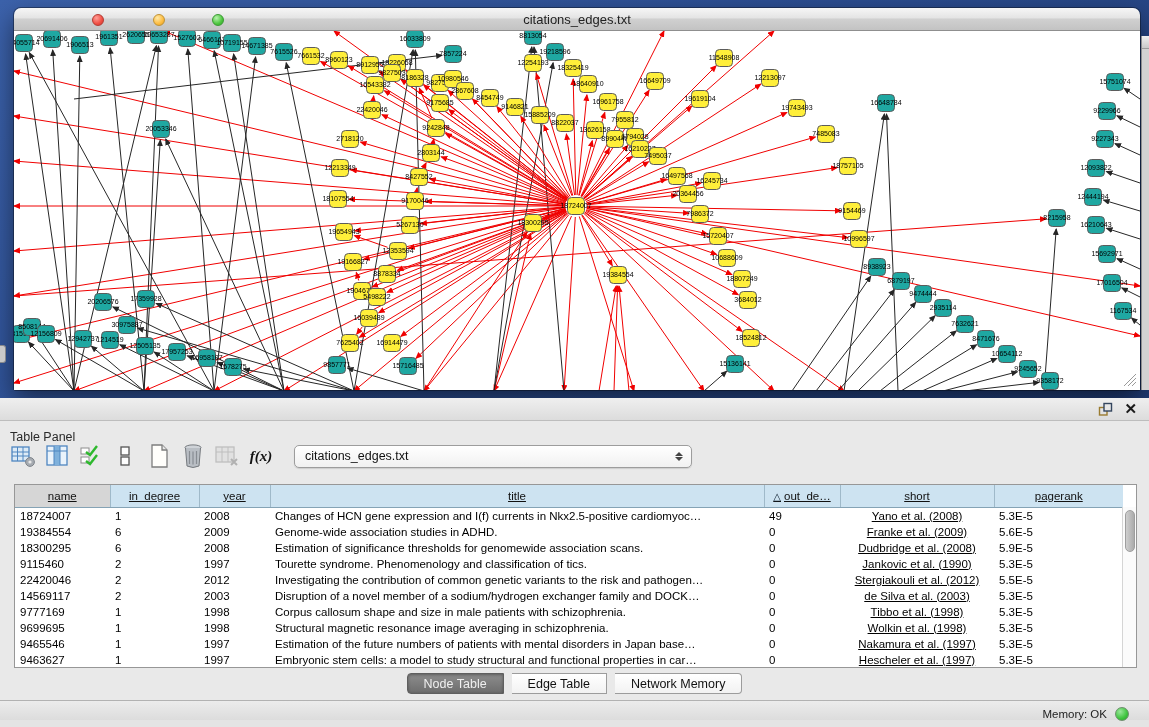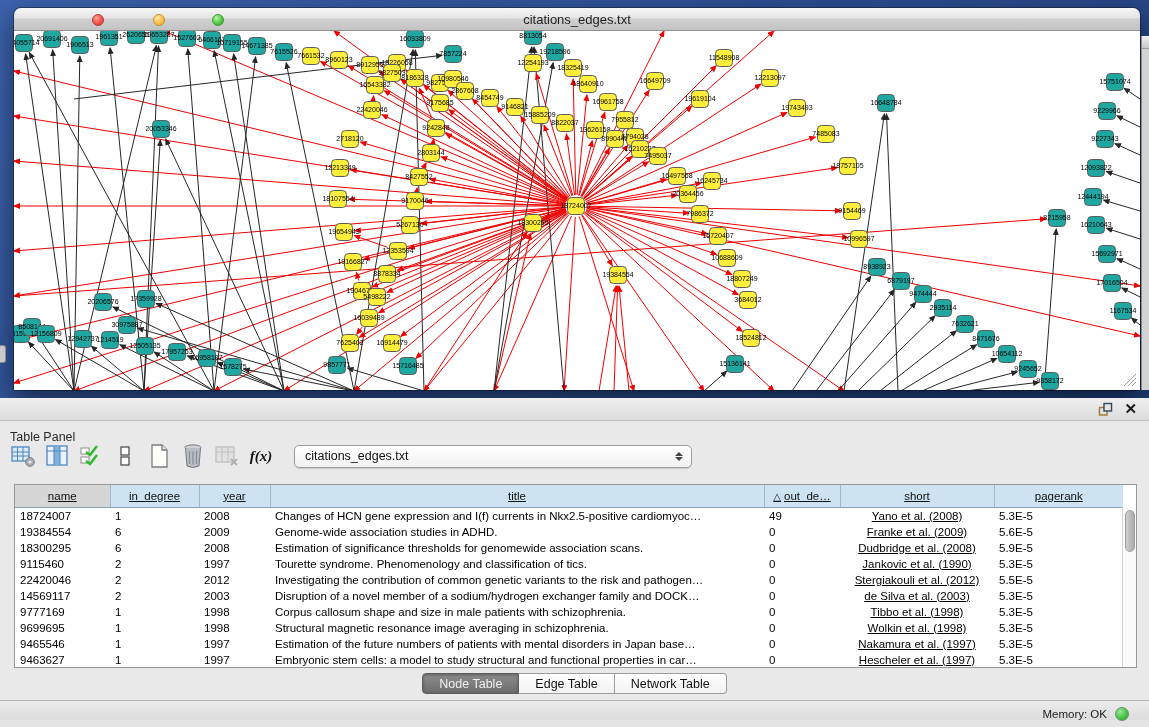--- a/index.html
+++ b/index.html
@@ -61,21 +61,21 @@
   table.attr th:first-child { background:#d6d6d6; border-left:none; }
   table.attr td { height:16px; line-height:16px; font-size:11.5px; color:#000; padding:0 5px;
                   white-space:nowrap; overflow:hidden; }
   table.attr td:nth-child(6) { text-align:center;text-decoration:underline; }
   .sort-glyph { margin-right:3px; font-size:10px; color:#123; }
   .col0{width:95px}.col1{width:89px}.col2{width:71px}.col3{width:494px}.col4{width:76px}.col5{width:154px}.col6{width:129px}
   .vscroll { position:absolute; right:0px; top:22px; bottom:0; width:14px; background:#fbfbfb; border-left:1px solid #d5d5d5; }
   .vthumb { position:absolute; left:1.5px; top:3px; width:10px; height:42px; border-radius:5px;
             background:linear-gradient(90deg,#cfcfcf,#ababab); border:1px solid #9e9e9e; }
 
-  .seg-tabs { position:absolute; left:0; right:0; top:275px; display:flex; justify-content:center; }
+  .seg-tabs { position:absolute; left:0; right:0; top:275px; display:flex; justify-content:center;gap:8px; }
   .seg { height:21px; padding:0 16px; font-size:12.5px; line-height:20px; background:linear-gradient(#ffffff,#f2f2f2);
          color:#111; border:1px solid #9c9c9c; border-left:none; cursor:pointer; }
   .seg:first-child { border-left:1px solid #9c9c9c; border-radius:4px 0 0 4px; }
   .seg:last-child { border-radius:0 4px 4px 0; }
   .seg.active { background:linear-gradient(#8d8d8d,#6d6d6d); color:#f0f0f0; border-color:#5f5f5f;
                 box-shadow:inset 0 1px 3px rgba(0,0,0,.35); }
 
   .status-bar { position:absolute; left:0; top:700px; width:1149px; height:20px;
                 background:linear-gradient(#ececec,#dcdcdc); border-top:1px solid #b2b2b2; }
   .mem-label { position:absolute; right:42px; top:7px; font-size:11.5px; color:#222; }
@@ -927,21 +927,21 @@
           </tbody>
       </table>
       <div class="vscroll">
         <div class="vthumb"></div>
       </div>
     </div>
 
     <div class="seg-tabs" id="segtabs">
         <button class="seg active">Node Table</button>
         <button class="seg">Edge Table</button>
-        <button class="seg">Network Table</button>
+        <button class="seg">Network Memory</button>
       </div>
   </div>
 
   <div class="status-bar">
     <span class="mem-label">Memory: OK</span>
     <span class="mem-dot"></span>
   </div>
 
 </div>
 

